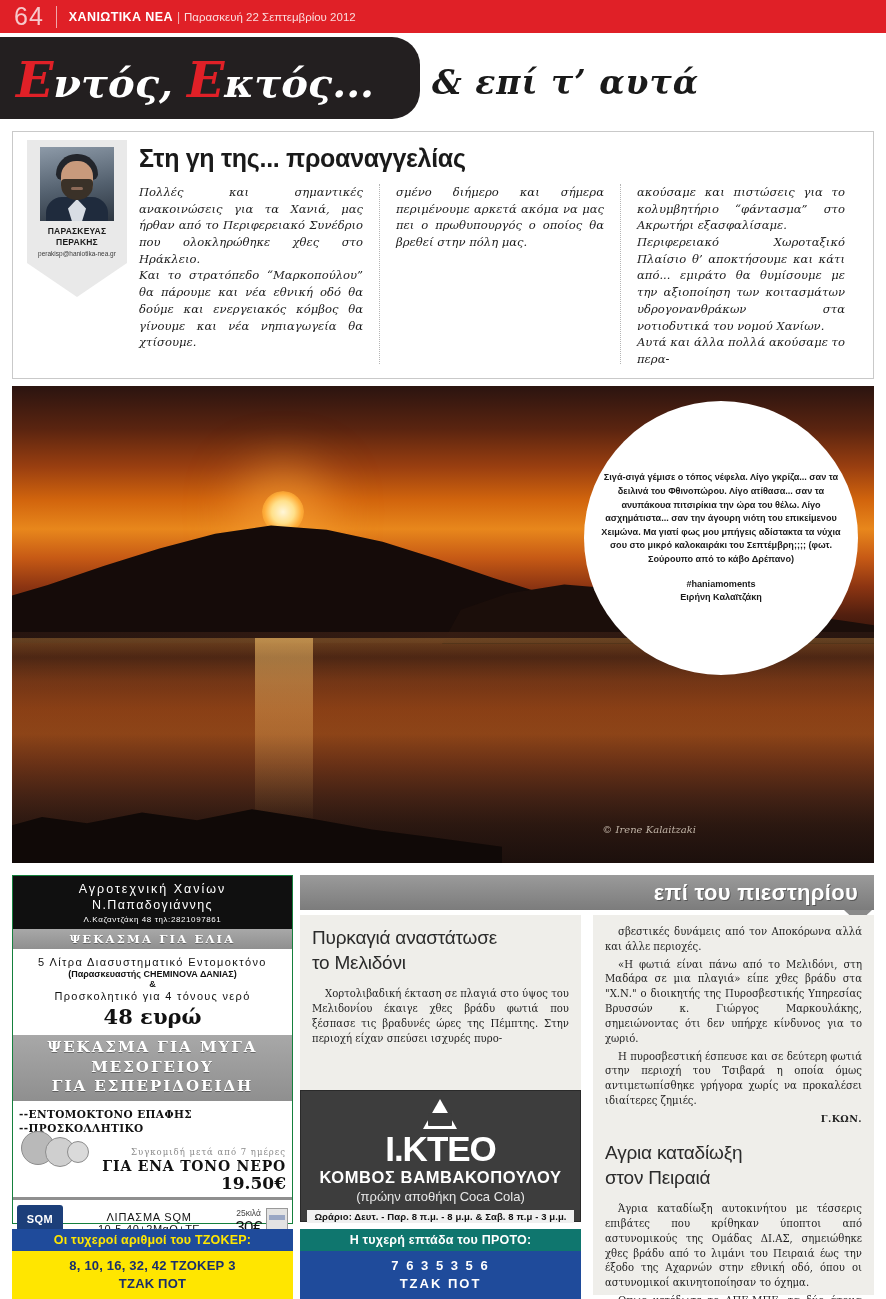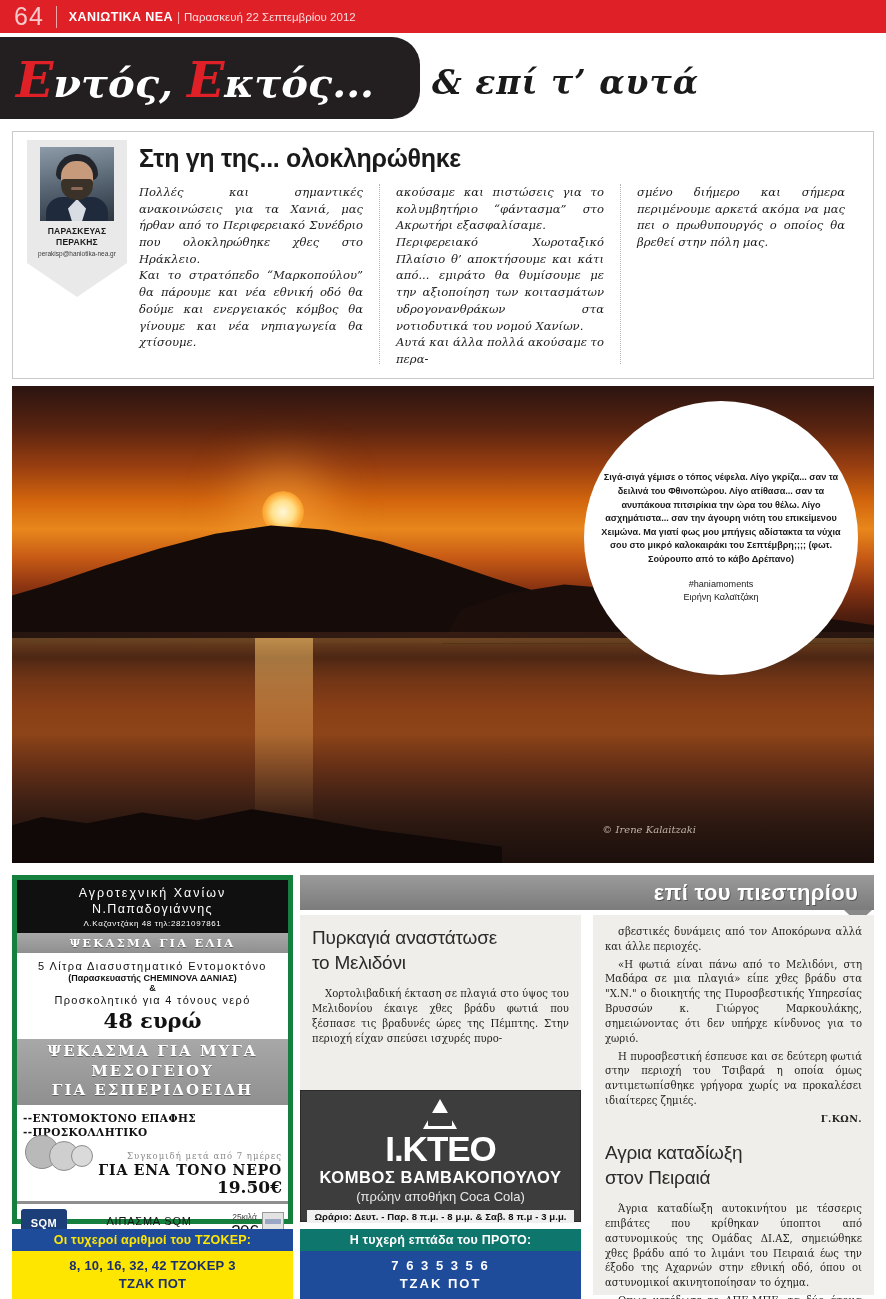--- a/index.html
+++ b/index.html
@@ -188,30 +188,30 @@
     border-radius: 50%; background: #ffffff;
     display: flex; flex-direction: column; align-items: center; justify-content: center;
     padding: 20px 16px;
   }
   .cc-body {
     font-size: 9.1px; line-height: 1.49; text-align: center; color: #1a1a1a;
     font-weight: bold;
   }
   .cc-tag {
     margin-top: 12px; font-size: 9.1px; line-height: 1.45;
-    text-align: center; color: #1a1a1a; font-weight: normal;
+    text-align: center; color: #1a1a1a; font-weight: bold;
   }
 
   
   .bottom { position: absolute; left: 0; top: 872px; width: 886px; height: 427px; }
 
   
   .ad {
     position:absolute; left: 12px; top: 3px; width: 281px; height: 349px;
-    border: 5px solid #15803d; background: #fff;
+    border: 1px solid #15803d; background: #fff;
   }
   .ad-head {
     background: #101010; color: #fff; text-align: center; padding: 6px 4px 5px 4px;
   }
   .ad-h1 { font-size: 12.5px; letter-spacing: 2px; line-height: 1.25; }
   .ad-h2 { font-size: 12.5px; letter-spacing: 1.4px; line-height: 1.25; }
   .ad-h3 { font-size: 8px; letter-spacing: .6px; margin-top: 2px; }
   .ad-bar {
     background: linear-gradient(180deg,#a8a8a8,#8f8f8f);
     color: #fff; text-align:center; font-family:"DejaVu Serif",serif;
@@ -414,34 +414,34 @@
         <div class="bp-beard"></div>
         <div class="bp-mouth"></div>
       </div>
       <div class="byline-name">ΠΑΡΑΣΚΕΥΑΣ</div>
       <div class="byline-name">ΠΕΡΑΚΗΣ</div>
       <div class="byline-email">perakisp@haniotika-nea.gr</div>
     </div>
     <div class="byline-point"></div>
   </div>
 
-  <div class="art-title">Στη γη της... ολοκληρώθηκε</div>
+  <div class="art-title">Στη γη της... προαναγγελίας</div>
 
   <div class="art-cols">
     <div class="art-col">
       <p>Πολλές και σημαντικές ανακοινώσεις για τα Χανιά, μας ήρθαν από το Περιφερειακό Συνέδριο που ολοκληρώθηκε χθες στο Ηράκλειο.</p>
       <p>Και το στρατόπεδο “Μαρκοπούλου” θα πάρουμε και νέα εθνική οδό θα δούμε και ενεργειακός κόμβος θα γίνουμε και νέα νηπιαγωγεία θα χτίσουμε.</p>
     </div>
     <div class="art-col divided">
+      <p>σμένο διήμερο και σήμερα περιμένουμε αρκετά ακόμα να μας πει ο πρωθυπουργός ο οποίος θα βρεθεί στην πόλη μας.</p>
+    </div>
+    <div class="art-col divided">
       <p>ακούσαμε και πιστώσεις για το κολυμβητήριο “φάντασμα” στο Ακρωτήρι εξασφαλίσαμε.</p>
       <p>Περιφερειακό Χωροταξικό Πλαίσιο θ’ αποκτήσουμε και κάτι από... εμιράτο θα θυμίσουμε με την αξιοποίηση των κοιτασμάτων υδρογονανθράκων στα νοτιοδυτικά του νομού Χανίων.</p>
       <p>Αυτά και άλλα πολλά ακούσαμε το περα-</p>
-    </div>
-    <div class="art-col divided">
-      <p>σμένο διήμερο και σήμερα περιμένουμε αρκετά ακόμα να μας πει ο πρωθυπουργός ο οποίος θα βρεθεί στην πόλη μας.</p>
     </div>
   </div>
 </div>
 
 <div class="photo">
   <div class="sun"></div>
   <div class="mountain"></div>
   <div class="mountain2"></div>
   <div class="far-coast"></div>
   <div class="sea-band"></div>

